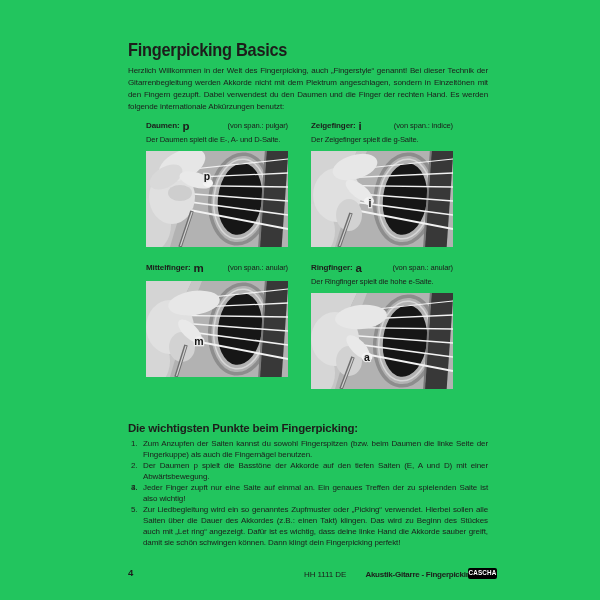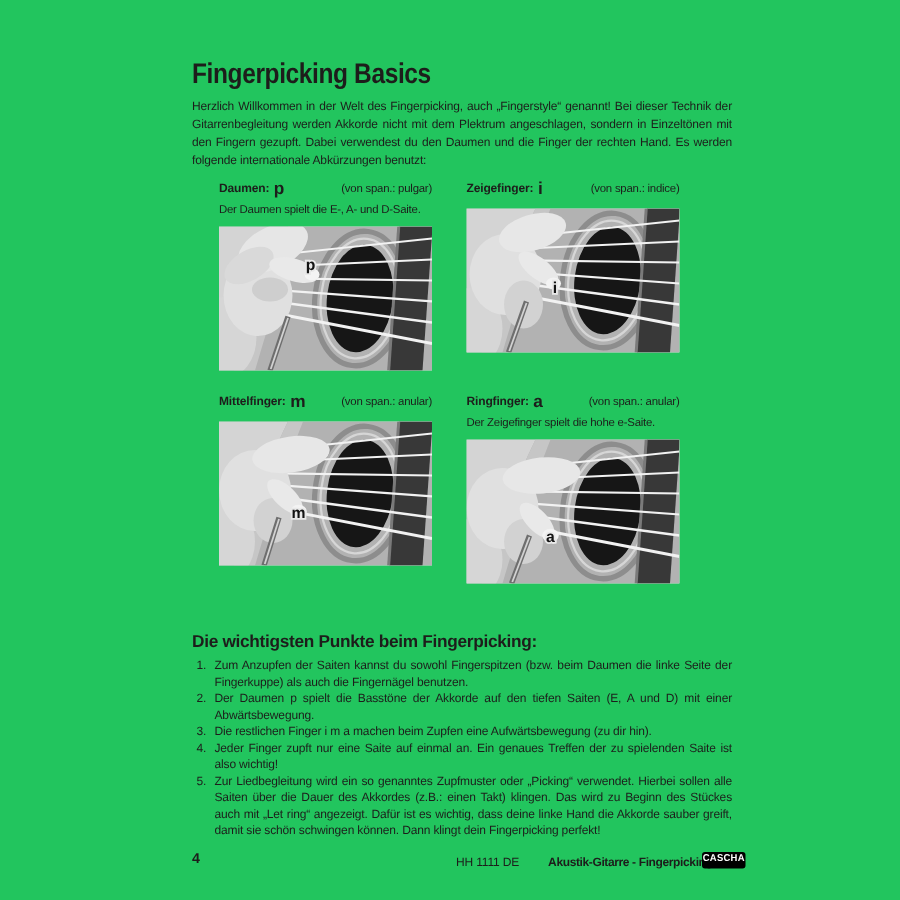--- a/index.html
+++ b/index.html
@@ -133,20 +133,21 @@
         </svg>
       </div>
     </div>
 
     <div class="fig-cell">
       <div class="fig-head">
         <span class="fig-name">Zeigefinger:</span>
         <span class="fig-letter">i</span>
         <span class="fig-origin">(von span.: indice)</span>
       </div>
+      <div class="fig-desc">Der Zeigefinger spielt die g-Saite.</div>
       <div class="photo">
         <svg viewBox="0 0 142 96" preserveAspectRatio="none">
           <rect x="0" y="0" width="142" height="96" fill="#d4d4d4"></rect>
           <path d="M46,0 L142,0 L142,96 L10,96 C22,62 32,28 46,0 Z" fill="#b2b2b2"></path>
           <path d="M10,96 C22,62 32,28 46,0 L56,0 C44,30 34,62 24,96 Z" fill="#c6c6c6"></path>
           <g transform="rotate(7 94 48)">
             <ellipse cx="94" cy="48" rx="30" ry="45" fill="none" stroke="#8d8d8d" stroke-width="3.5"></ellipse>
             <ellipse cx="94" cy="48" rx="26" ry="40" fill="none" stroke="#d6d6d6" stroke-width="1.5"></ellipse>
             <ellipse cx="94" cy="48" rx="22" ry="36" fill="#161616"></ellipse>
           </g>
@@ -219,21 +220,21 @@
         </svg>
       </div>
     </div>
 
     <div class="fig-cell">
       <div class="fig-head">
         <span class="fig-name">Ringfinger:</span>
         <span class="fig-letter">a</span>
         <span class="fig-origin">(von span.: anular)</span>
       </div>
-      <div class="fig-desc">Der Zeigefinger spielt die hohe e-Saite.</div>
+      <div class="fig-desc">Der Ringfinger spielt die hohe e-Saite.</div>
       <div class="photo">
         <svg viewBox="0 0 142 96" preserveAspectRatio="none">
           <rect x="0" y="0" width="142" height="96" fill="#d4d4d4"></rect>
           <path d="M46,0 L142,0 L142,96 L10,96 C22,62 32,28 46,0 Z" fill="#b2b2b2"></path>
           <path d="M10,96 C22,62 32,28 46,0 L56,0 C44,30 34,62 24,96 Z" fill="#c6c6c6"></path>
           <g transform="rotate(7 94 48)">
             <ellipse cx="94" cy="48" rx="30" ry="45" fill="none" stroke="#8d8d8d" stroke-width="3.5"></ellipse>
             <ellipse cx="94" cy="48" rx="26" ry="40" fill="none" stroke="#d6d6d6" stroke-width="1.5"></ellipse>
             <ellipse cx="94" cy="48" rx="22" ry="36" fill="#161616"></ellipse>
           </g>
@@ -269,21 +270,21 @@
   <h2 class="points-heading">Die wichtigsten Punkte beim Fingerpicking:</h2>
 
   <div class="points">
     <div class="point">
       <span class="num">1.</span><span class="txt">Zum Anzupfen der Saiten kannst du sowohl Fingerspitzen (bzw. beim Daumen die linke Seite der Fingerkuppe) als auch die Fingernägel benutzen.</span>
     </div>
     <div class="point">
       <span class="num">2.</span><span class="txt">Der Daumen p spielt die Basstöne der Akkorde auf den tiefen Saiten (E, A und D) mit einer Abwärtsbewegung.</span>
     </div>
     <div class="point">
-      <span class="num">3.</span><span class="txt">Die restlichen Finger i m a machen beim Zupfen eine Aufwärtsbewegung (zu dir hin).</span>
+      <span class="num">3.</span>
     </div>
     <div class="point">
       <span class="num">4.</span><span class="txt">Jeder Finger zupft nur eine Saite auf einmal an. Ein genaues Treffen der zu spielenden Saite ist also wichtig!</span>
     </div>
     <div class="point">
       <span class="num">5.</span><span class="txt">Zur Liedbegleitung wird ein so genanntes Zupfmuster oder „Picking“ verwendet. Hierbei sollen alle Saiten über die Dauer des Akkordes (z.B.: einen Takt) klingen. Das wird zu Beginn des Stückes auch mit „Let ring“ angezeigt. Dafür ist es wichtig, dass deine linke Hand die Akkorde sauber greift, damit sie schön schwingen können. Dann klingt dein Fingerpicking perfekt!</span>
     </div>
   </div>
 
   <div class="footer-pagenum">4</div>

